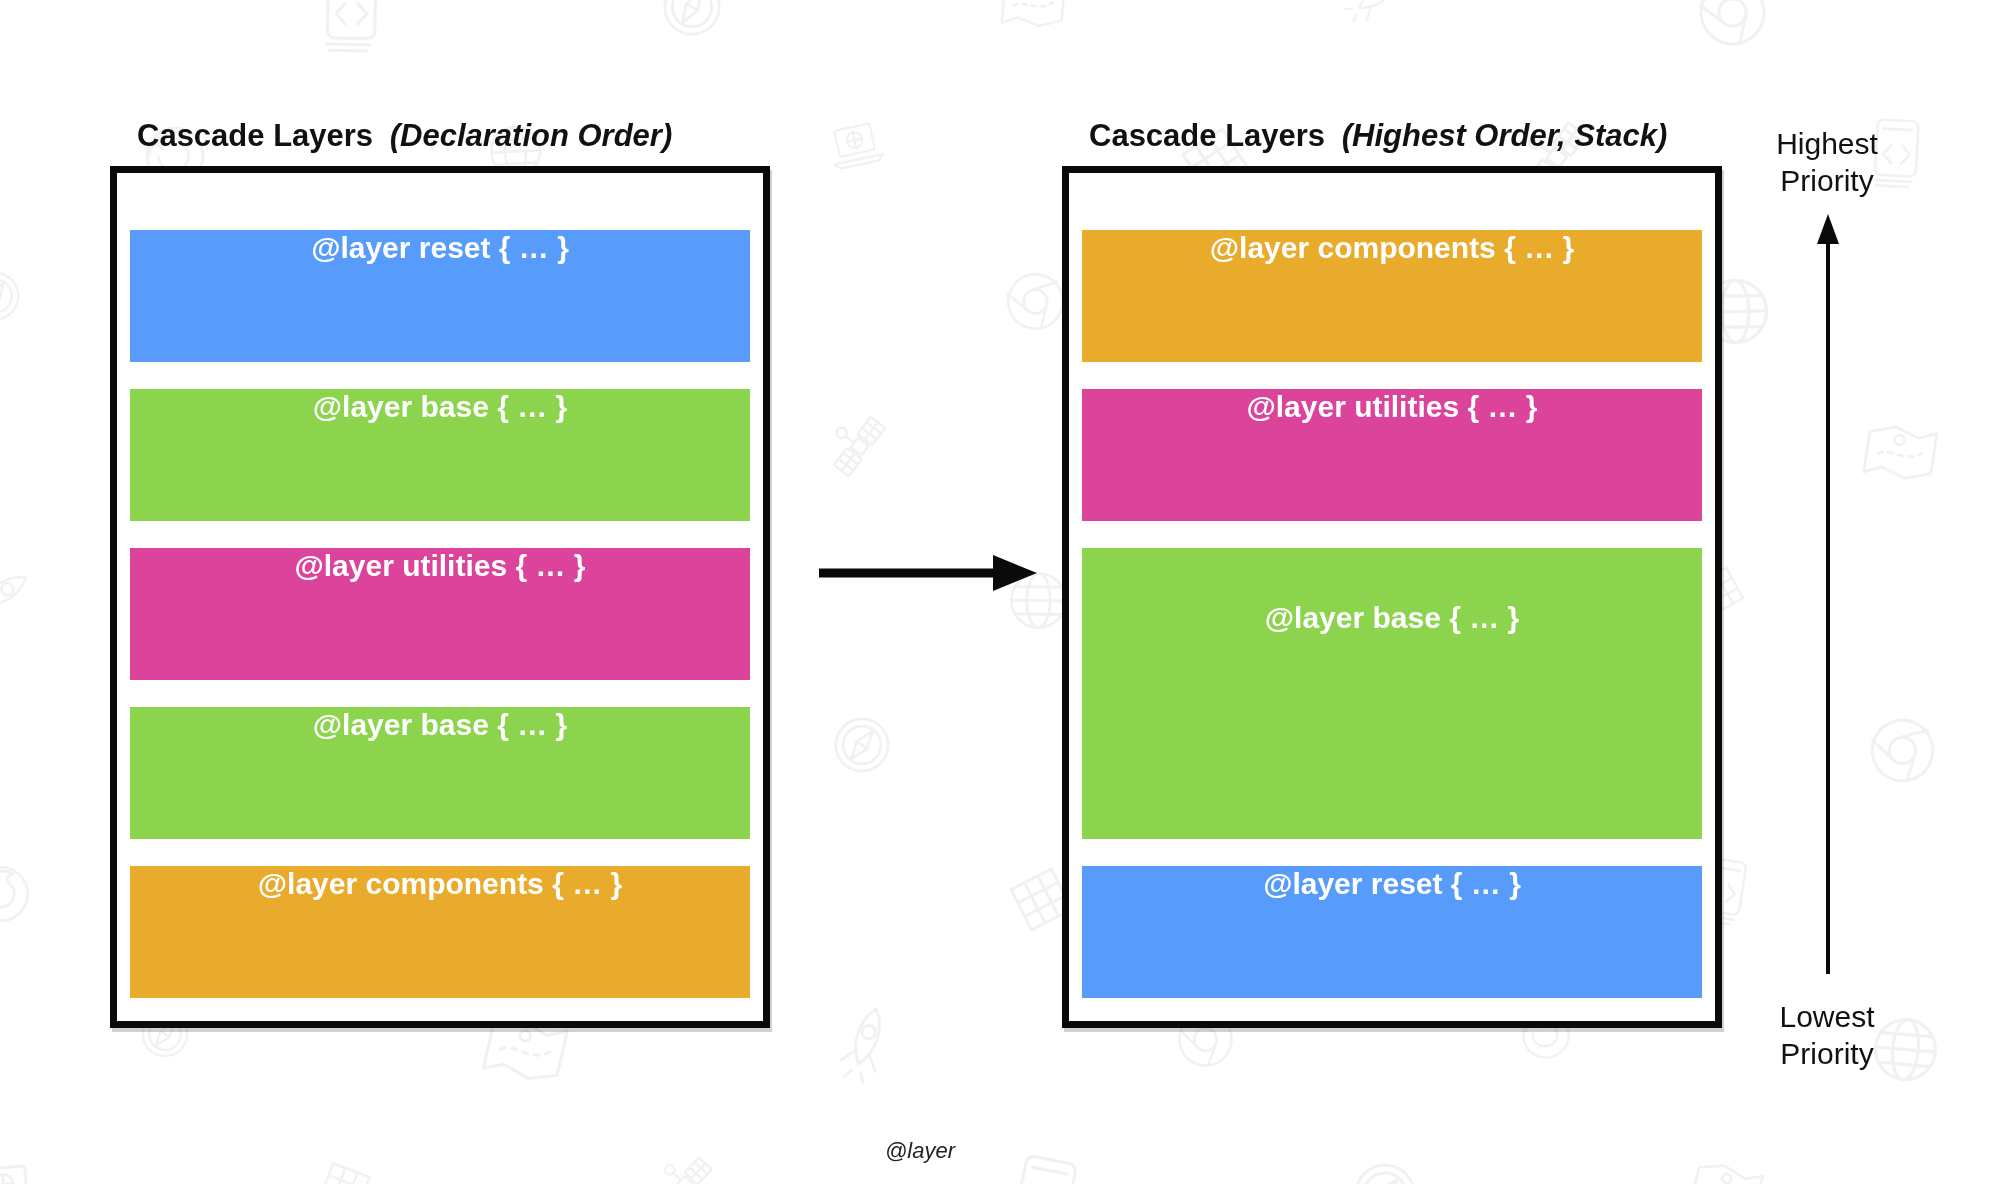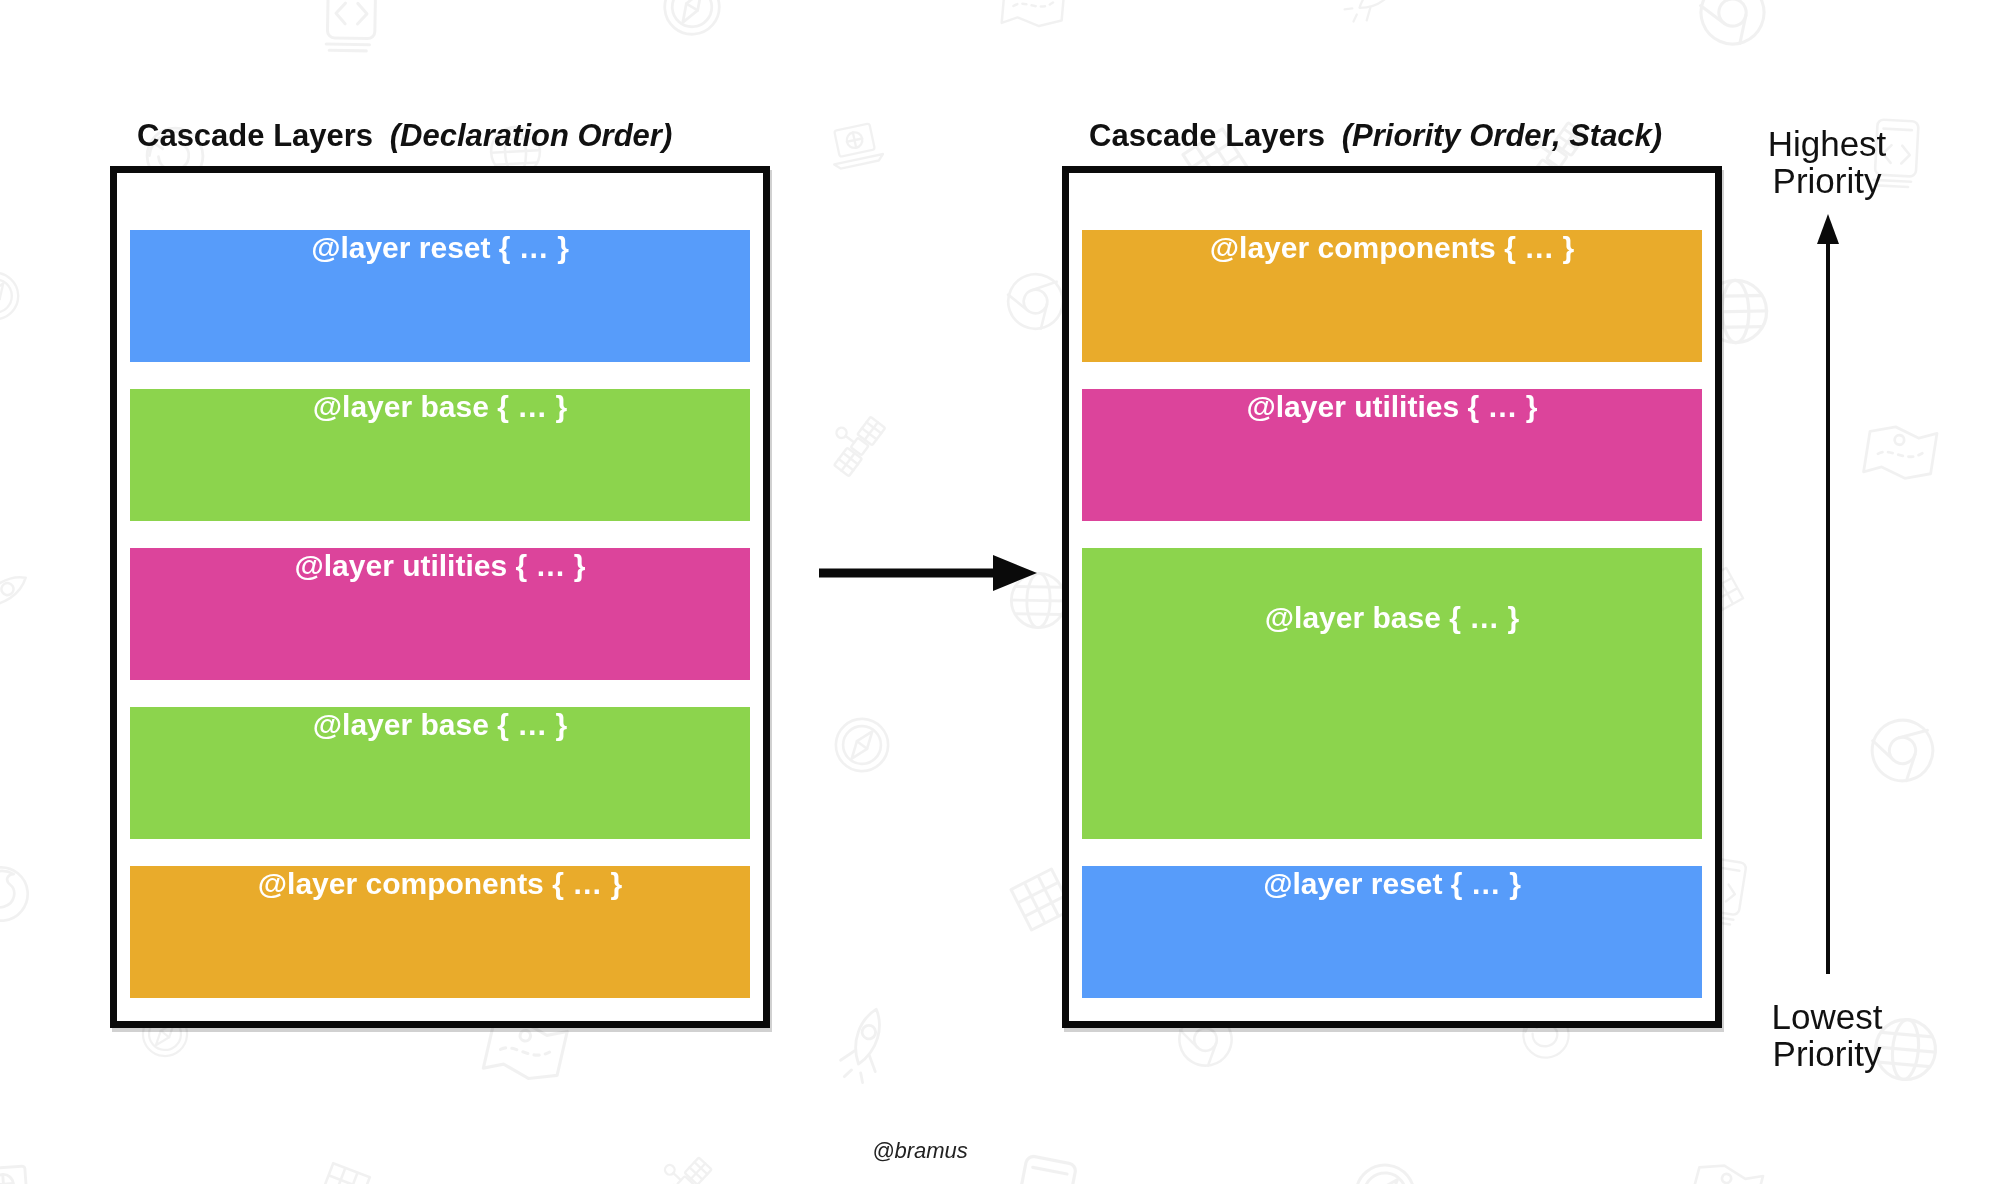--- a/index.html
+++ b/index.html
@@ -41,21 +41,21 @@
   .layer-label {
     color:#ffffff; font-weight:700; font-size:30px; line-height:36px;
     white-space:nowrap;
   }
 
   .arrow-h { position:absolute; left:815px; top:545px; z-index:2; }
   .arrow-v { position:absolute; left:1806px; top:212px; z-index:2; }
 
   .axis-label {
     position:absolute; width:230px; text-align:center;
-    font-size:35px; line-height:37px; color:#111; z-index:2;
+    font-size:30px; line-height:37px; color:#111; z-index:2;
   }
   .axis-top    { left:1712px; top:125px; }
   .axis-bottom { left:1712px; top:990px;margin-top:8px; }
 
   .credit {
     position:absolute; left:820px; top:1138px; width:200px;
     text-align:center; font-size:22px; font-style:italic; color:#222;
     z-index:2;
   }
 </style>
@@ -336,21 +336,21 @@
       </div>
     </div>
 
   <svg class="arrow-h" width="225" height="56" viewBox="0 0 225 56">
     <line x1="4" y1="28" x2="185" y2="28" stroke="#0a0a0a" stroke-width="9"></line>
     <path d="M178 10 L222 28 L178 46 Z" fill="#0a0a0a"></path>
   </svg>
 
   <h2 class="title title-right">
     <span>Cascade Layers</span>
-    <em>(Priority Order, Stack)</em>
+    <em>(Highest Order, Stack)</em>
   </h2>
   <div class="stack-box box-right">
 
       <div class="layer-bar" style="background: rgb(233, 171, 43); height: 132px;">
         <span class="layer-label">@layer components { … }</span>
       </div>
 
       <div class="layer-bar" style="background: rgb(220, 68, 155); height: 132px;">
         <span class="layer-label">@layer utilities { … }</span>
       </div>
@@ -370,15 +370,15 @@
   </div>
   <svg class="arrow-v" width="44" height="766" viewBox="0 0 44 766">
     <line x1="22" y1="762" x2="22" y2="26" stroke="#0a0a0a" stroke-width="4"></line>
     <path d="M22 2 L11 32 L33 32 Z" fill="#0a0a0a"></path>
   </svg>
   <div class="axis-label axis-bottom">
     <div>Lowest</div>
     <div>Priority</div>
   </div>
 
-  <div class="credit">@bramus</div>
+  <div class="credit">@layer</div>
 
 </div>
 
 </body></html>

